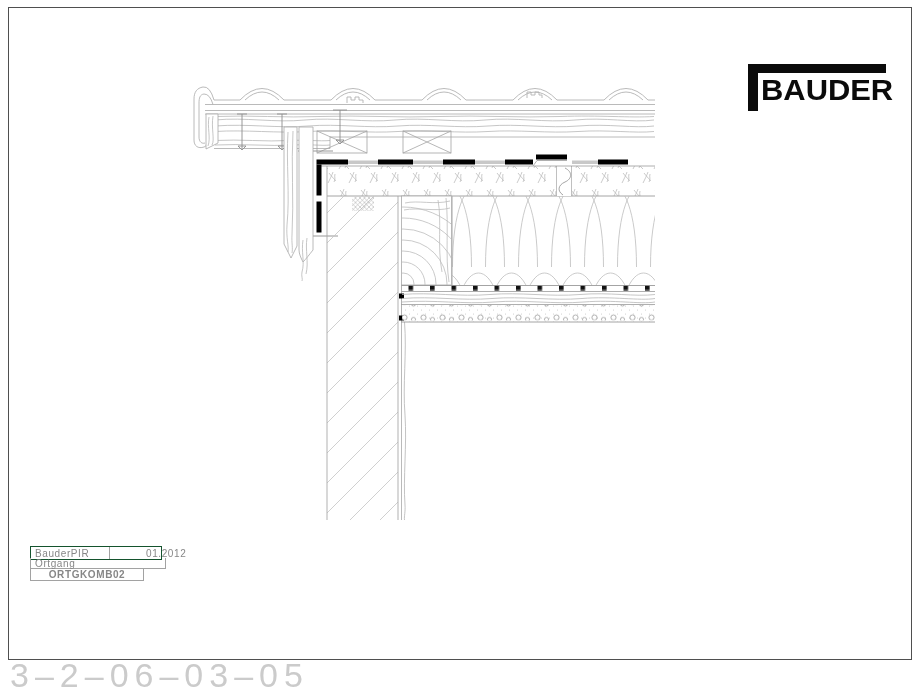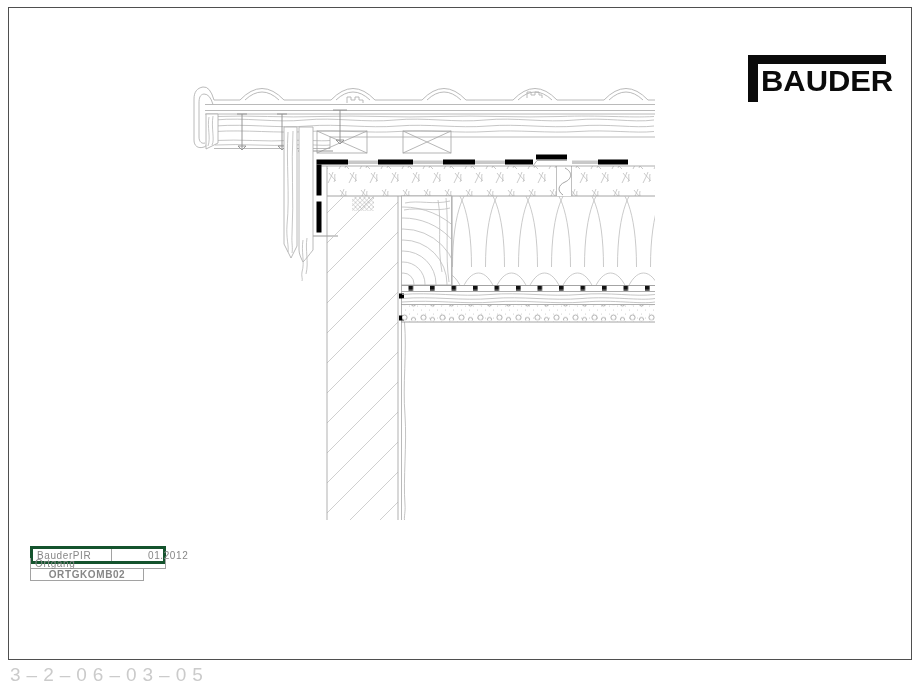--- a/index.html
+++ b/index.html
@@ -2,42 +2,42 @@
 <html><head>
 <meta charset="utf-8">
 <style>
   html,body{margin:0;padding:0;background:#ffffff;}
   body{font-family:"Liberation Sans", sans-serif;}
   .stage{position:relative;width:920px;height:690px;background:#ffffff;overflow:hidden;}
   .page-border{position:absolute;left:8px;top:7px;width:902px;height:651px;border:1px solid #4f4f4f;}
   .drawing-svg{position:absolute;left:0;top:0;width:920px;height:690px;}
 
   
-  .logo{position:absolute;left:748px;top:55px;width:140px;height:48px;}
+  .logo{position:absolute;left:748px;top:64px;width:140px;height:48px;}
   .logo .bar-top{position:absolute;left:0;top:0;width:138px;height:9px;background:#0b0b0b;}
   .logo .bar-left{position:absolute;left:0;top:0;width:10px;height:47px;background:#0b0b0b;}
   .logo .word{position:absolute;left:13px;top:11px;font-family:"Liberation Sans",sans-serif;
               font-weight:bold;font-size:30px;line-height:30px;letter-spacing:0px;color:#0b0b0b;
               transform:scaleX(1.03);transform-origin:left;}
 
   
   .tblock{position:absolute;left:30px;top:546px;font-family:"Liberation Sans",sans-serif;
           color:#878787;font-size:10px;}
-  .tblock .row1{position:absolute;left:0;top:0;width:130px;height:12px;border:3px solid #14532d;}
+  .tblock .row1{position:absolute;left:0;top:0;width:130px;height:12px;border:1px solid #14532d;}
   .tblock .cell-prod{position:absolute;left:0;top:0;width:74px;height:12px;border-right:1px solid #a2a2a2;
           display:flex;align-items:center;padding-left:4px;letter-spacing:.6px;}
   .tblock .cell-date{position:absolute;left:79px;top:0;height:12px;display:flex;align-items:center;letter-spacing:.6px;margin-left:36px;}
   .tblock .row2{position:absolute;left:0;top:12px;width:130px;height:10px;border:1px solid #a2a2a2;border-top:none;
           display:flex;align-items:center;padding-left:4px;letter-spacing:.6px;}
   .tblock .row3{position:absolute;left:0;top:22px;width:112px;height:12px;border:1px solid #a2a2a2;border-top:none;
           display:flex;align-items:center;justify-content:center;letter-spacing:.6px;font-weight:bold;}
 
   
   .footer-num{position:absolute;left:10px;top:661px;font-family:"Liberation Sans",sans-serif;
-          font-size:19px;line-height:28px;color:#cbcbcb;letter-spacing:6px;font-weight:400;}
+          font-size:34px;line-height:28px;color:#cbcbcb;letter-spacing:6px;font-weight:400;}
 </style>
 </head>
 <body>
 
 <div class="stage">
 
   <div class="page-border"></div>
 
   <svg class="drawing-svg" viewBox="0 0 920 690">
     <defs>

